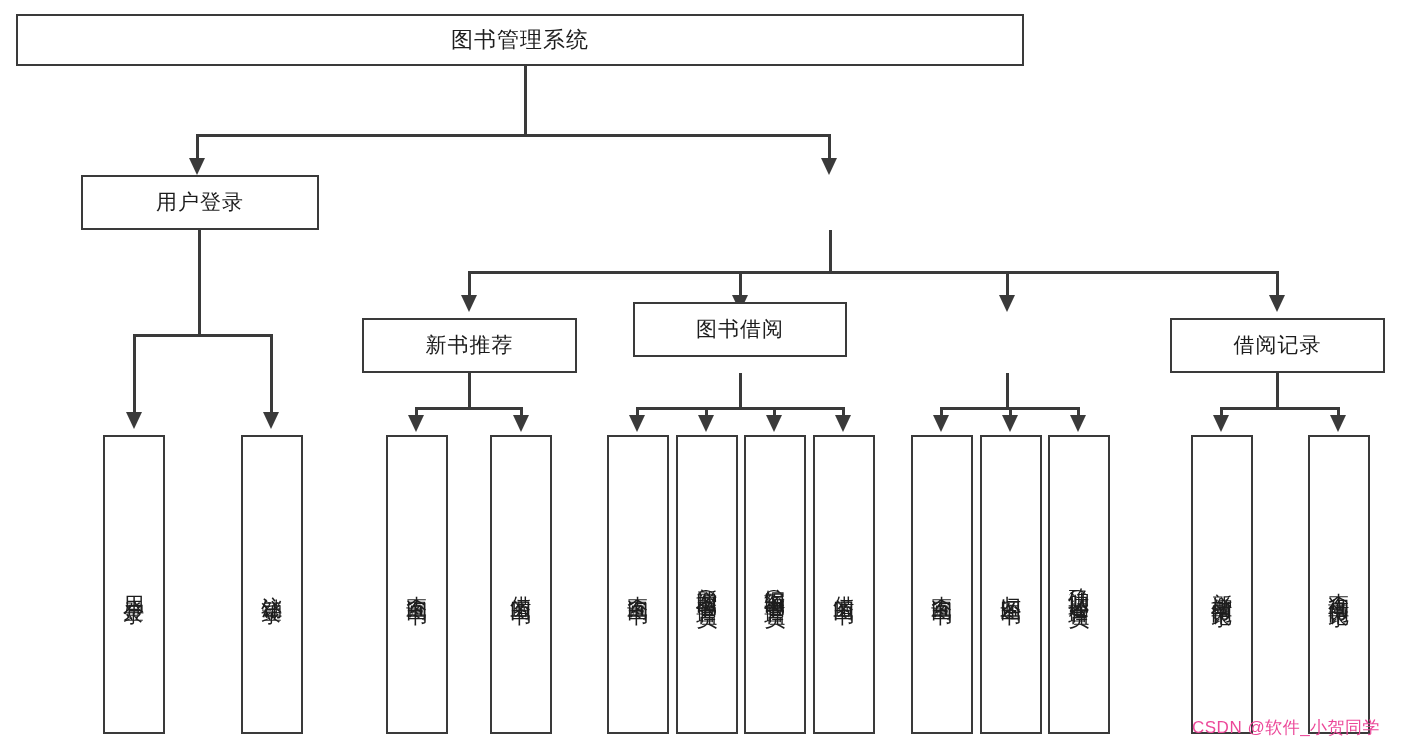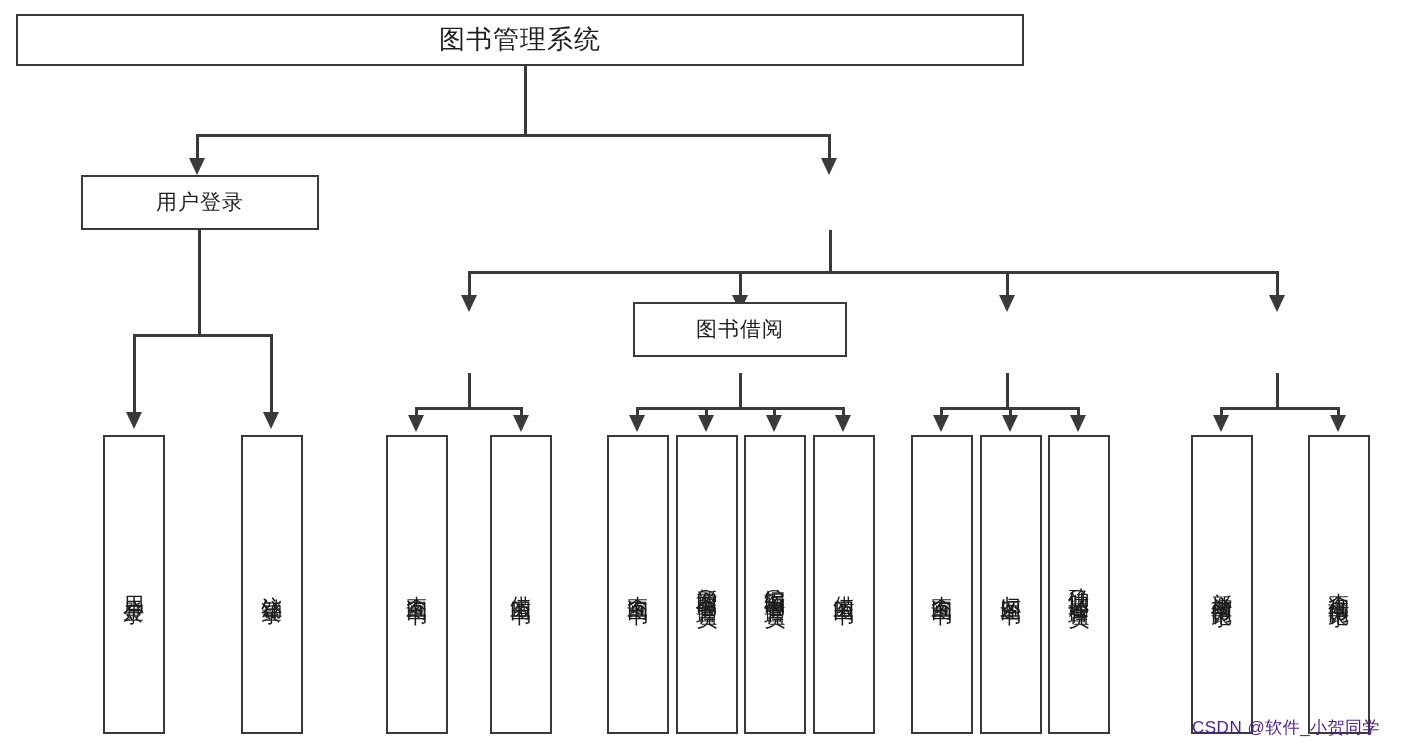--- a/index.html
+++ b/index.html
@@ -29,22 +29,21 @@
     display: block;
     text-align: center;
     line-height: 1.18;
     letter-spacing: 1px;
     white-space: nowrap;
   }
   .node.horizontal .node-label {
     font-size: 21px;
   }
   .node.root .node-label {
-    font-size: 26px;
-    font-family: Liberation Serif, serif;
+    font-size: 22px;
   }
   .node.vertical {
     align-items: center;
     justify-content: center;
   }
   .node.vertical .node-label {
     writing-mode: vertical-rl;
     text-orientation: upright;
     font-size: 21px;
     line-height: 1.22;
@@ -61,21 +60,21 @@
   .arrow {
     position: absolute;
     width: 0;
     height: 0;
     border-left: 8px solid transparent;
     border-right: 8px solid transparent;
     border-top: 17px solid #3a3a3a;
   }
   .watermark {
     position: absolute;
-    color: #4c1d95;
+    color: #ec4899;
     font-size: 17px;
     white-space: nowrap;
     letter-spacing: 0.5px;
   }
 </style>
 </head>
 <body>
 
 <div id="canvas">
 
@@ -109,22 +108,28 @@
 
   <div class="edge v" style="left:468px; top:271px; width:3px; height:28px;"></div>
   <div class="arrow" style="left:461px; top:295px;"></div>
   <div class="edge v" style="left:739px; top:271px; width:3px; height:28px;"></div>
   <div class="arrow" style="left:732px; top:295px;"></div>
   <div class="edge v" style="left:1006px; top:271px; width:3px; height:28px;"></div>
   <div class="arrow" style="left:999px; top:295px;"></div>
   <div class="edge v" style="left:1276px; top:271px; width:3px; height:28px;"></div>
   <div class="arrow" style="left:1269px; top:295px;"></div>
 
+  <div class="node horizontal" style="left:362px; top:318px; width:215px; height:55px;">
+    <span class="node-label">新书推荐</span>
+  </div>
   <div class="node horizontal" style="left:633px; top:302px; width:214px; height:55px;">
     <span class="node-label">图书借阅</span>
+  </div>
+  <div class="node horizontal" style="left:1170px; top:318px; width:215px; height:55px;">
+    <span class="node-label">借阅记录</span>
   </div>
 
   <div class="edge v" style="left:468px; top:373px; width:3px; height:37px;"></div>
   <div class="edge h" style="left:415px; top:407px; width:108px; height:3px;"></div>
   <div class="edge v" style="left:415px; top:407px; width:3px; height:12px;"></div>
   <div class="arrow" style="left:408px; top:415px;"></div>
   <div class="edge v" style="left:520px; top:407px; width:3px; height:12px;"></div>
   <div class="arrow" style="left:513px; top:415px;"></div>
 
   <div class="edge v" style="left:739px; top:373px; width:3px; height:37px;"></div>

